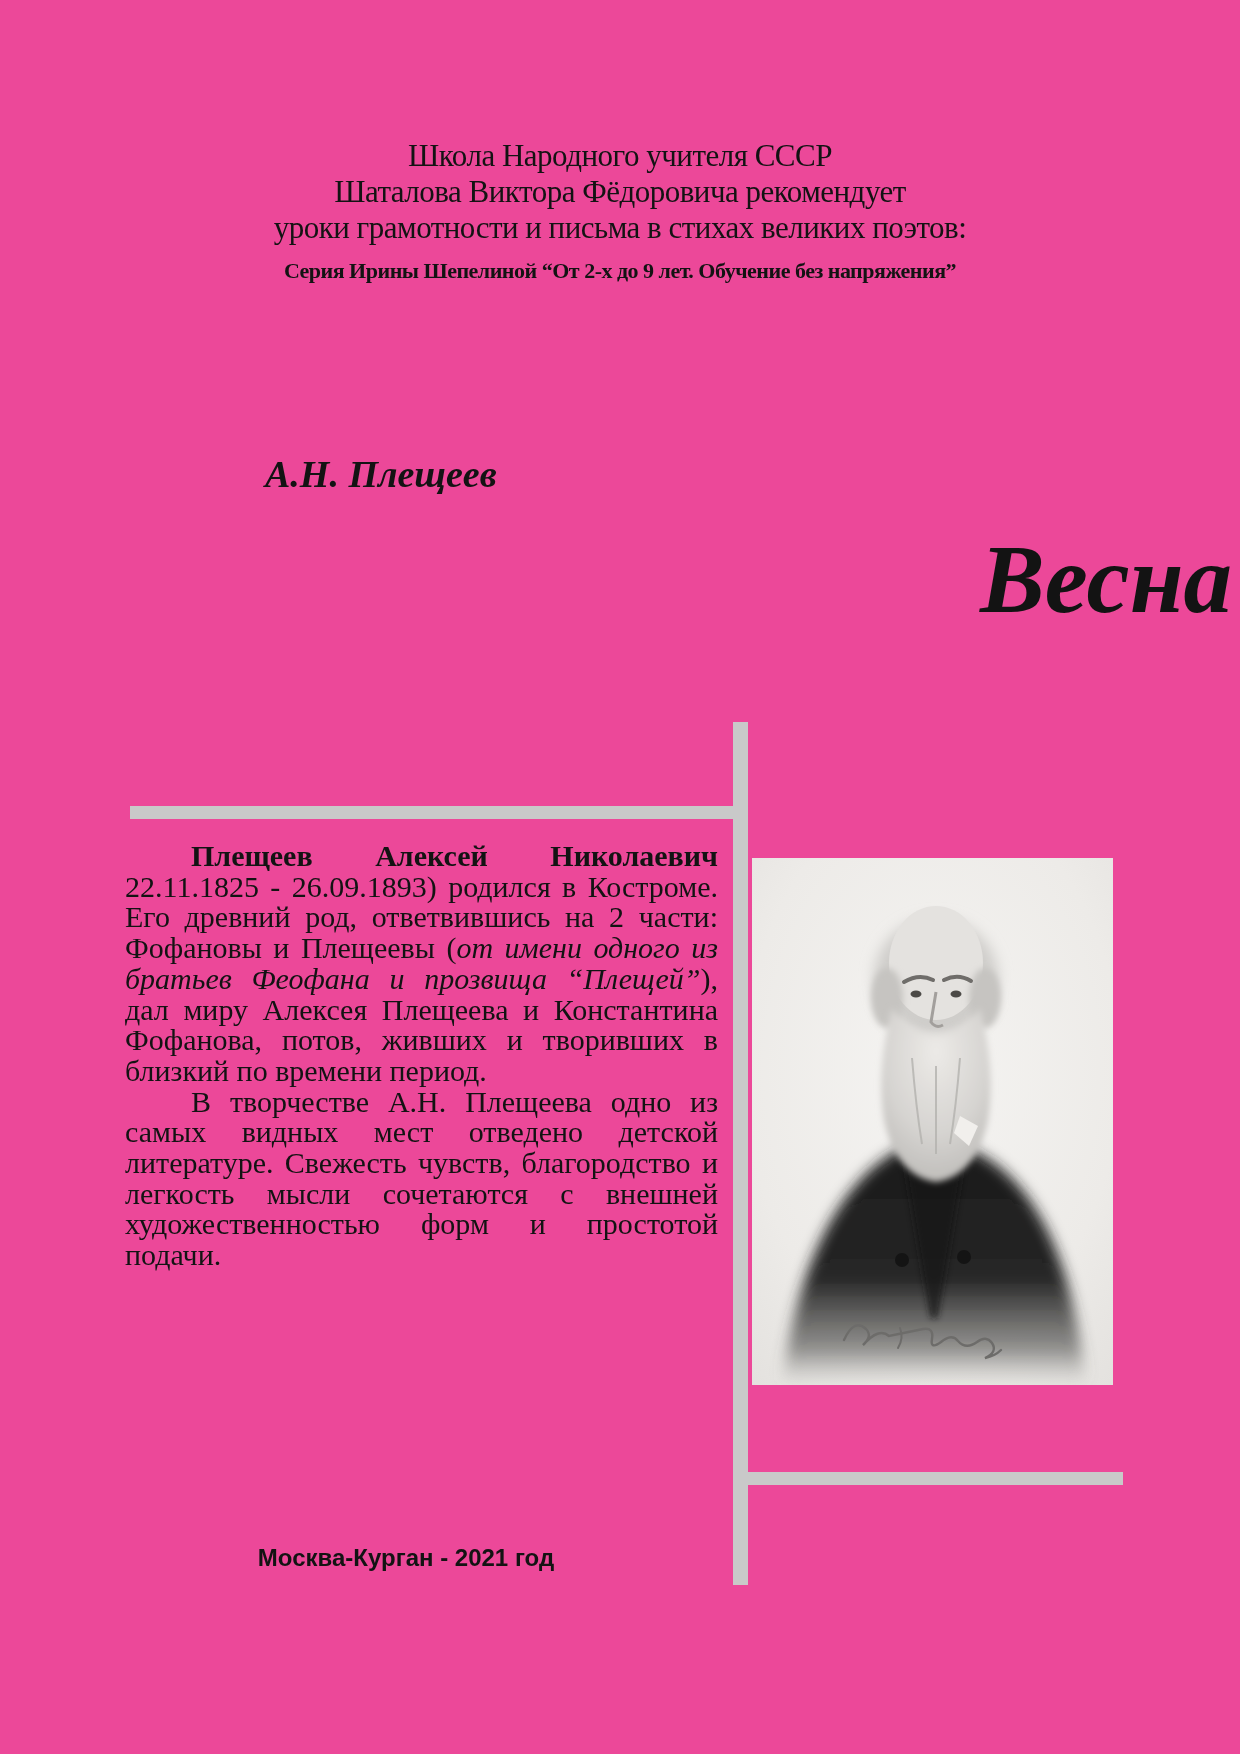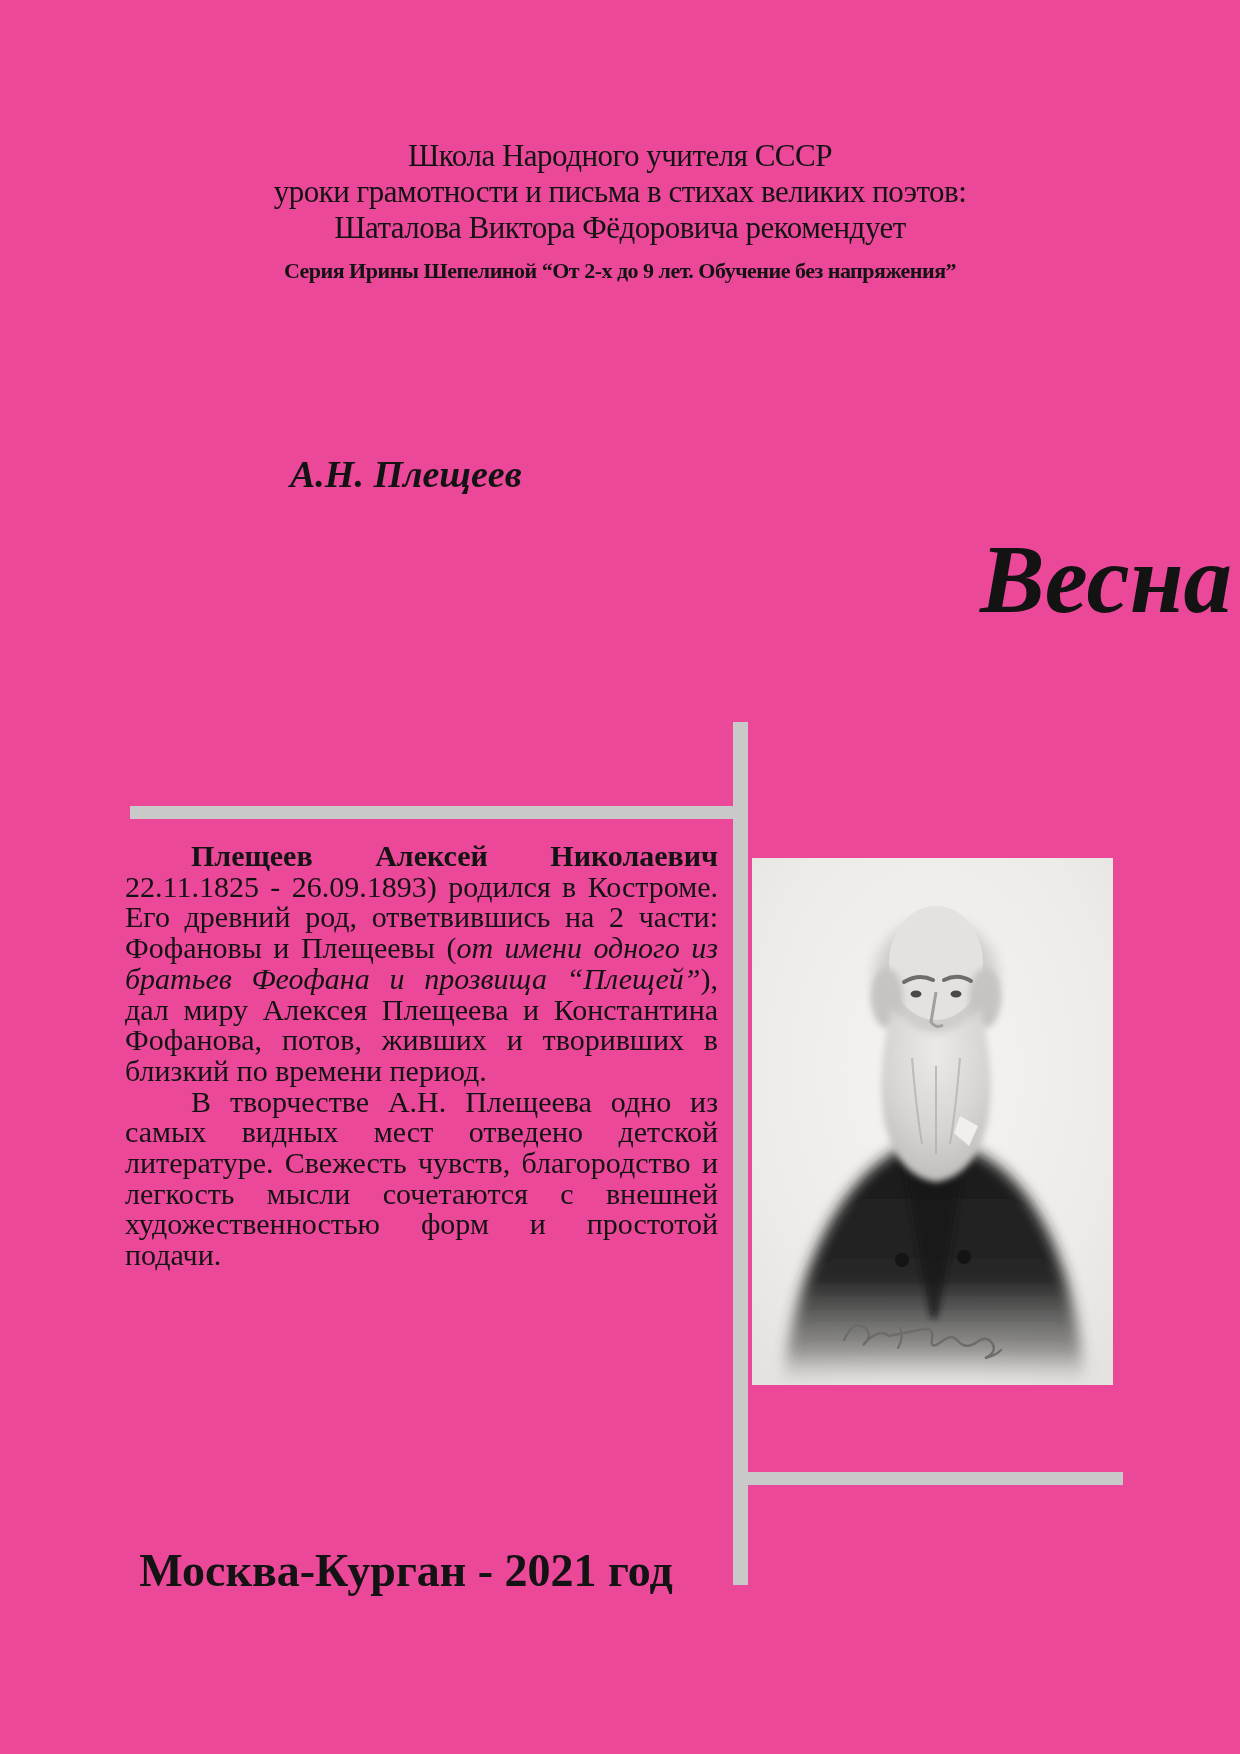--- a/index.html
+++ b/index.html
@@ -22,21 +22,21 @@
     white-space:nowrap;
   }
   .header-series{
     margin-top:5px;
     font-size:22px;line-height:40px;
     font-weight:bold;letter-spacing:-0.5px;
     white-space:nowrap;
   }
   
   .author-name{
-    position:absolute;left:290px;top:452px;
+    position:absolute;left:265px;top:452px;
     font-size:38px;font-weight:bold;font-style:italic;
     white-space:nowrap;
   }
   .poem-title{
     position:absolute;left:0;top:528px;width:1232px;
     text-align:right;
     font-size:97px;line-height:104px;
     font-weight:bold;font-style:italic;
     margin:0;
   }
@@ -67,34 +67,34 @@
   
   .portrait{
     position:absolute;left:752px;top:858px;width:361px;height:527px;
     margin:0;
   }
   .portrait svg{display:block;}
   
   .imprint{
     position:absolute;left:125px;top:1544px;width:562px;
     text-align:center;
-    font-family:Liberation Serif, serif;
-    font-size:46px;font-weight:bold;
+    font-family:Liberation Sans, sans-serif;
+    font-size:24px;font-weight:bold;
     white-space:nowrap;
   }
 </style>
 </head>
 <body>
 
 <div class="page">
 
   <header class="header-block">
     <div class="header-line">Школа Народного учителя СССР</div>
+    <div class="header-line">Шаталова Виктора Фёдоровича рекомендует</div>
     <div class="header-line">уроки грамотности и письма в стихах великих поэтов:</div>
-    <div class="header-line">Шаталова Виктора Фёдоровича рекомендует</div>
     <div class="header-series">Серия Ирины Шепелиной “От 2-х до 9 лет. Обучение без напряжения”</div>
   </header>
 
   <div class="author-name">А.Н. Плещеев</div>
 
   <h1 class="poem-title">Весна</h1>
 
 
   <div class="vbar" style="background: rgb(201, 201, 201);"></div>
   <div class="hbar-left" style="background: rgb(201, 201, 201);"></div>

